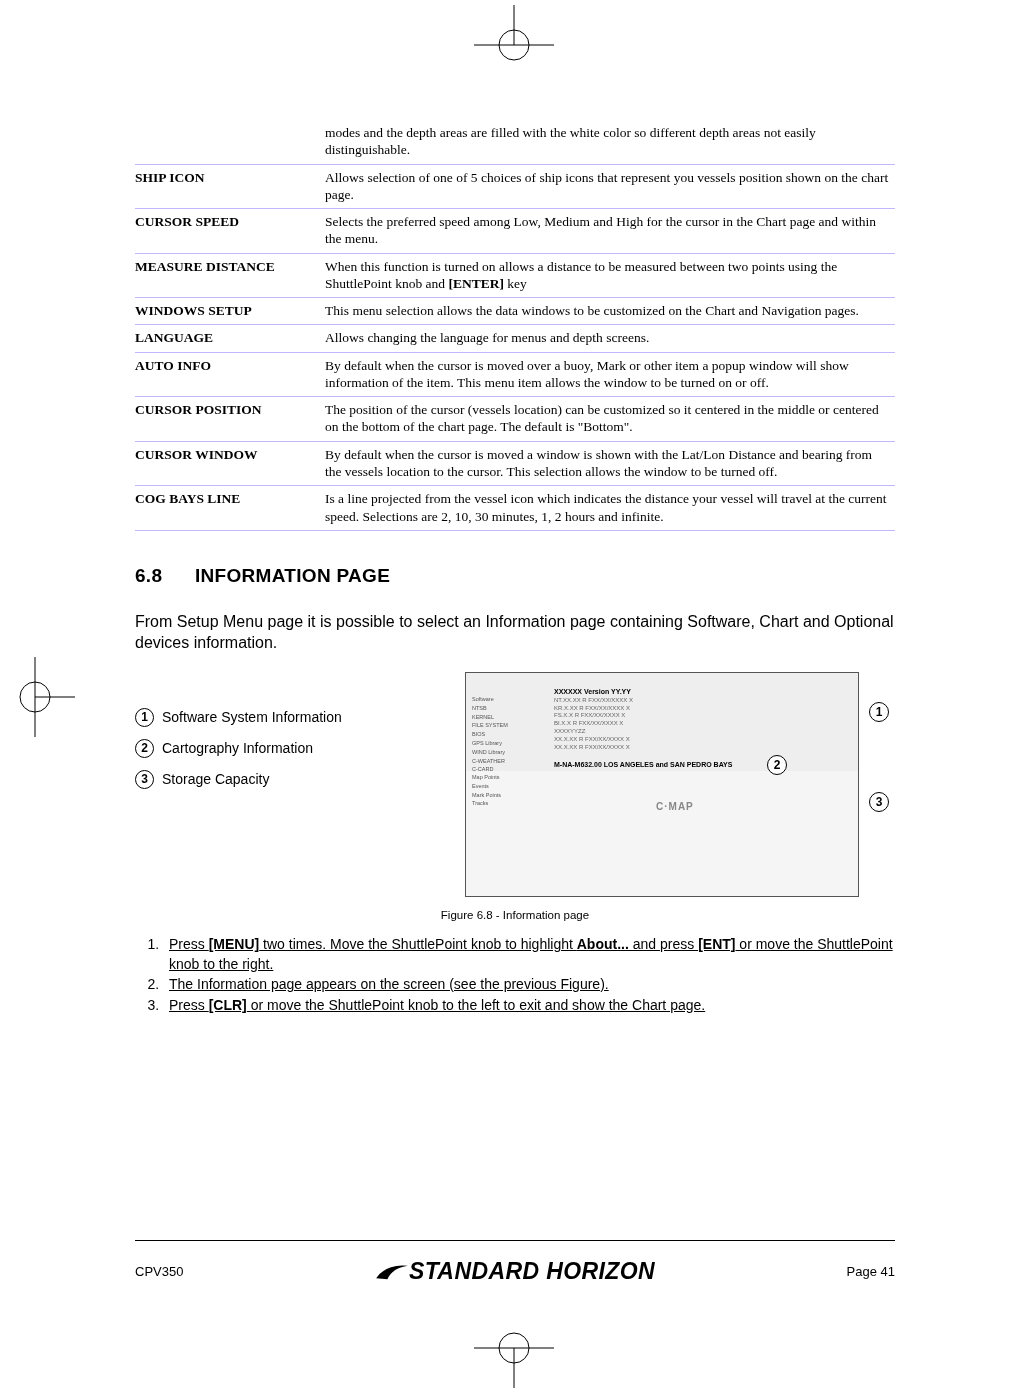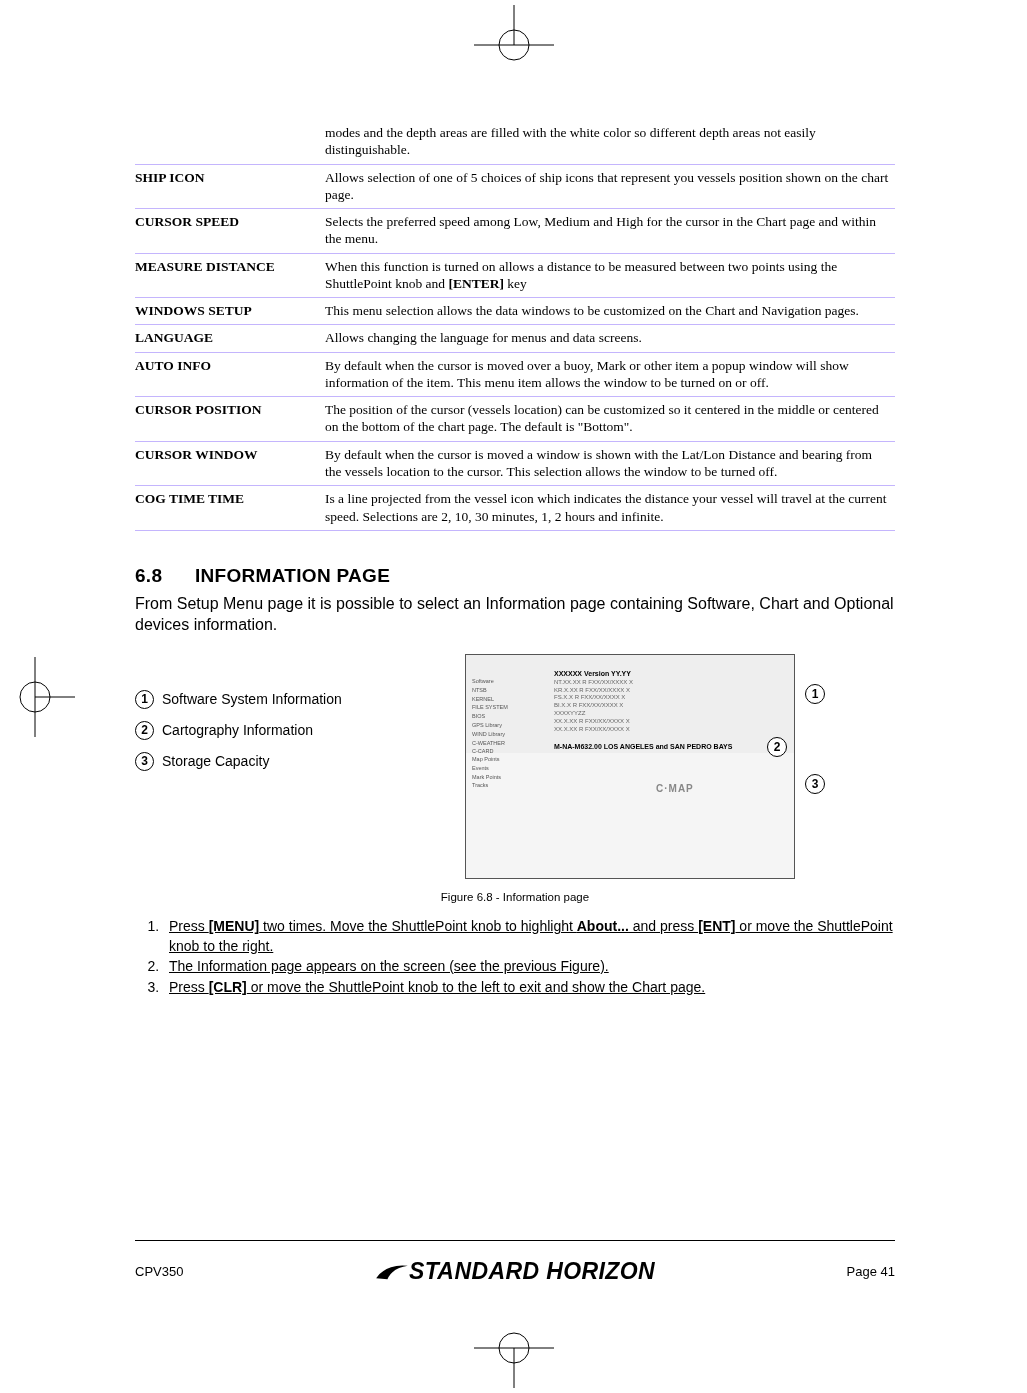--- a/index.html
+++ b/index.html
@@ -45,21 +45,21 @@
     width: 190px;
     font-weight: bold;
     white-space: nowrap;
   }
   .bold { font-weight: bold; }
 
   h2.section {
     font-size: 19px;
     font-weight: 900;
     margin-top: 34px;
-    margin-bottom: 6px;
+    margin-bottom: 24px;
     letter-spacing: 0.3px;
     font-family: Arial, sans-serif;
   }
   h2.section .num { display:inline-block; width:60px; }
   p.body {
     font-size: 16px;
     line-height: 1.35;
     margin-bottom: 18px;
   }
 
@@ -87,21 +87,21 @@
     border: 1.6px solid #000;
     border-radius: 50%;
     align-items: center;
     justify-content: center;
     font-weight: bold;
     font-size: 12px;
     flex-shrink: 0;
   }
   .figure-wrap {
     position: relative;
-    width: 330px;
+    width: 394px;
     height: 225px;
     background: #f5f5f5;
     border: 1px solid #555;
   }
   .figure-wrap .top-region {
     position: absolute;
     top: 0; left: 0; right: 0;
     height: 98px;
     background: #eee;
   }
@@ -239,36 +239,36 @@
     <tr>
       <td class="label">MEASURE DISTANCE</td>
       <td>When this function is turned on allows a distance to be measured between two points using the ShuttlePoint knob and <span class="bold">[ENTER]</span> key</td>
     </tr>
     <tr>
       <td class="label">WINDOWS SETUP</td>
       <td>This menu selection allows the data windows to be customized on the Chart and Navigation pages.</td>
     </tr>
     <tr>
       <td class="label">LANGUAGE</td>
-      <td>Allows changing the language for menus and data screens.</td>
+      <td>Allows changing the language for menus and depth screens.</td>
     </tr>
     <tr>
       <td class="label">AUTO INFO</td>
       <td>By default when the cursor is moved over a buoy, Mark or other item a popup window will show information of the item. This menu item allows the window to be turned on or off.</td>
     </tr>
     <tr>
       <td class="label">CURSOR POSITION</td>
       <td>The position of the cursor (vessels location) can be customized so it centered in the middle or centered on the bottom of the chart page. The default is "Bottom".</td>
     </tr>
     <tr>
       <td class="label">CURSOR WINDOW</td>
       <td>By default when the cursor is moved a window is shown with the Lat/Lon Distance and bearing from the vessels location to the cursor. This selection allows the window to be turned off.</td>
     </tr>
     <tr>
-      <td class="label">COG TIME TIME</td>
+      <td class="label">COG BAYS LINE</td>
       <td>Is a line projected from the vessel icon which indicates the distance your vessel will travel at the current speed. Selections are 2, 10, 30 minutes, 1, 2 hours and infinite.</td>
     </tr>
   </tbody>
     </table>
 
   <h2 class="section">
     <span class="num">6.8</span><span>INFORMATION PAGE</span>
   </h2>
 
   <p class="body">From Setup Menu page it is possible to select an Information page containing Software, Chart and Optional devices information.</p>

